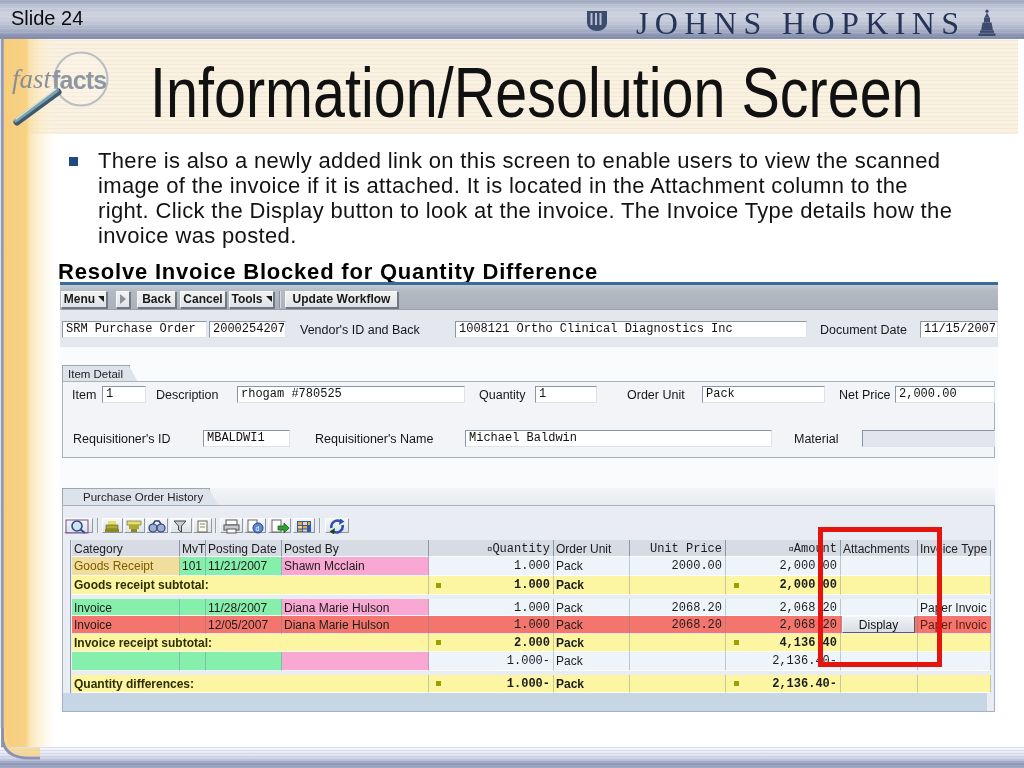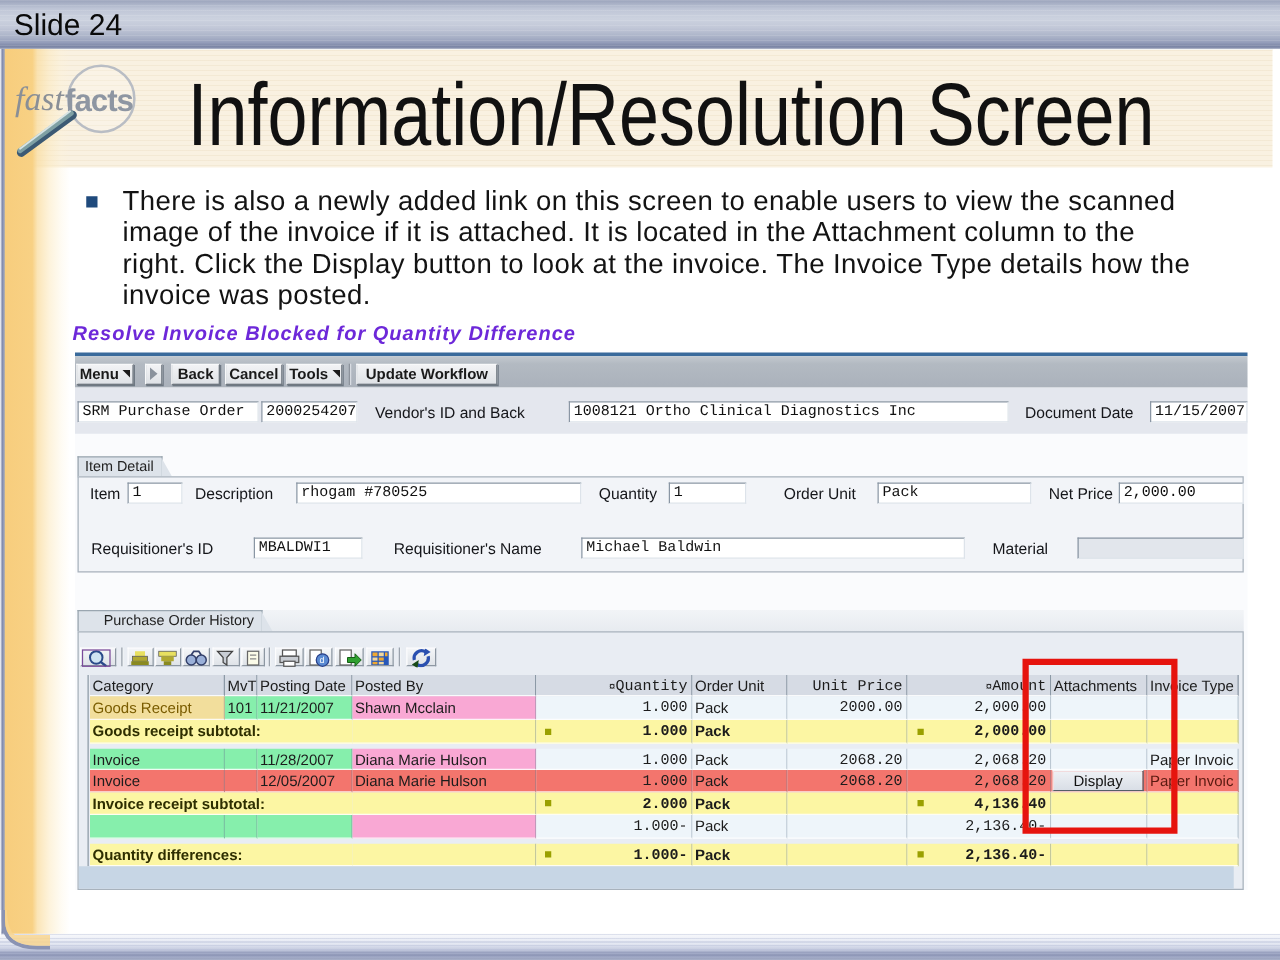--- a/index.html
+++ b/index.html
@@ -7,21 +7,21 @@
   font-family:"Liberation Sans", sans-serif; }
 #page { position:absolute; top:0; left:0; width:1024px; height:768px; }
 .abs { position:absolute; }
 
 
 #topbar { position:absolute; top:0; left:0; width:1024px; height:39px;
   background:
     repeating-linear-gradient(to bottom, rgba(255,255,255,.12) 0 1px, rgba(0,0,0,0) 1px 4px),
     linear-gradient(to bottom,#9aa3bb 0,#bec5d6 7px,#ccd2df 15px,#c2c8d8 22px,#a8b0c6 30px,#949dba 34px,#7b85a5 37px,#8d96b2 39px);
 }
-#topbar .slidenum { position:absolute; left:11px; top:7px; font-size:24px; color:#0a0a0a; }
+#topbar .slidenum { position:absolute; left:11px; top:7px; font-size:20px; color:#0a0a0a; }
 #jh { position:absolute; top:6px; left:585px; width:420px; height:30px; color:#253456; }
 #jh .txt { position:absolute; left:51px; top:-1px; font-family:"Liberation Serif", serif;
   font-size:32px; letter-spacing:6.4px; color:#253456; white-space:nowrap; }
 #leftborder { position:absolute; top:39px; left:0px; width:4px; height:723px;
   background:linear-gradient(to right,#ffffff 0,#8089ab 45%,#9aa2bd 80%,#c8b998 100%); }
 #stripe { position:absolute; top:39px; left:4px; width:52px; height:709px;
   background:linear-gradient(to right,rgba(247,205,125,1) 0,rgba(248,209,132,1) 42%, rgba(250,223,166,.8) 50%, rgba(252,233,190,.55) 68%, rgba(253,242,214,.3) 86%, rgba(255,255,255,0) 100%); }
 #cream { position:absolute; top:39px; left:4px; width:1014px; height:95px; border-top:1px solid #f6f6f2;
   background:
     repeating-linear-gradient(to bottom, rgba(230,214,182,.30) 0 1px, rgba(0,0,0,0) 1px 4px),
@@ -31,22 +31,22 @@
     repeating-linear-gradient(to bottom, rgba(178,186,212,.38) 0 1px, rgba(0,0,0,0) 1px 3px),
     linear-gradient(to bottom,#f8f9fc 0,#e3e7f2 8px,#c3c9de 13px,#9aa2c0 15px,#8d96b6 18px,#a8b0c8 21px);
 }
 
 
 #title { position:absolute; left:150px; top:57px; font-size:71px; line-height:71px; color:#111;
   transform:scaleX(0.81); transform-origin:0 0; white-space:nowrap; }
 #bullet { position:absolute; left:69px; top:157px; width:9px; height:9px; background:#1f4a7c; }
 #bodytext { position:absolute; left:98px; top:148px; width:900px; font-size:22px;
   letter-spacing:0.35px; line-height:25px; color:#131313; }
-#subtitle { position:absolute; left:58px; top:259px; font-size:16px; font-weight:bold;
-  font-style:italic; letter-spacing:0.8px; color:#6d28d9; }
+#subtitle { position:absolute; left:58px; top:259px; font-size:22px; font-weight:bold;
+  letter-spacing:0.8px; color:#000000; }
 
 
 #sap { position:absolute; left:60px; top:282px; width:938px; height:430px;
   background:#fafbfd; font-size:12px; color:#1c1c1c; }
 #saptop { position:absolute; left:0; top:0; width:938px; height:3px; background:#3a6b9c; }
 #saptoolbar { position:absolute; left:0; top:3px; width:938px; height:25px;
   background:linear-gradient(to bottom,#c3c9cf 0,#b3bac2 6px,#aab1bb 25px);
   border-bottom:1px solid #98a0aa; }
 .tbtn { position:absolute; top:6px; height:17px; background:linear-gradient(to bottom,#f2f3f5 0,#dfe2e6 100%);
   border:1px solid #707880; border-top-color:#f8f9fa; border-left-color:#f8f9fa;
@@ -94,20 +94,39 @@
 .sumtxt{color:#2e2e00}
 </style>
 </head>
 <body>
 <div id="page">
   <div id="cream"></div>
   <div id="stripe"></div>
   <div id="leftborder"></div>
   <div id="topbar">
     <span class="slidenum">Slide 24</span>
+    <div id="jh">
+      <svg class="abs" style="left:0;top:3px" width="24" height="24" viewBox="0 0 24 24">
+        <path d="M2 2 h20 v12 a10 8 0 0 1 -10 8 a10 8 0 0 1 -10 -8 z" fill="#3d4c6e"></path>
+        <rect x="5.5" y="4" width="2" height="12" fill="#b9c0d4"></rect>
+        <rect x="10" y="4" width="2" height="12" fill="#b9c0d4"></rect>
+        <rect x="14.5" y="4" width="2" height="12" fill="#b9c0d4"></rect>
+      </svg>
+      <span class="txt">JOHNS HOPKINS</span>
+      <svg class="abs" style="left:390px;top:3px" width="24" height="28" viewBox="0 0 24 28">
+        <g fill="#3d4c6e">
+          <circle cx="12" cy="2.2" r="1.6"></circle>
+          <path d="M9.5 8.5 L12 3.5 L14.5 8.5 z"></path>
+          <rect x="9" y="8.5" width="6" height="5"></rect>
+          <path d="M7.5 13.5 h9 l1.5 8 h-12 z"></path>
+          <rect x="5" y="21.5" width="14" height="2.4"></rect>
+          <rect x="3.5" y="24.4" width="17" height="2.6"></rect>
+        </g>
+      </svg>
+    </div>
   </div>
 
   <div id="bottombar"></div>
   <svg class="abs" style="left:0;top:728px;" width="40" height="40" viewBox="0 0 40 40">
     <path d="M2.5 0 L2.5 8 Q2.5 30 30 30 L40 30" fill="none" stroke="#8a93b3" stroke-width="3"></path>
     <path d="M4 0 L4 8 Q4 28.5 29 28.5 L40 28.5 L40 20 L12 20 Q6 16 5.5 0 Z" fill="#f8d58f" opacity="0.85"></path>
     <path d="M0 0 L1 0 L1 14 Q1 20 0 22 Z" fill="#ffffff"></path>
   </svg>
 
   <svg class="abs" style="left:8px;top:50px" width="120" height="90" viewBox="0 0 120 90">

